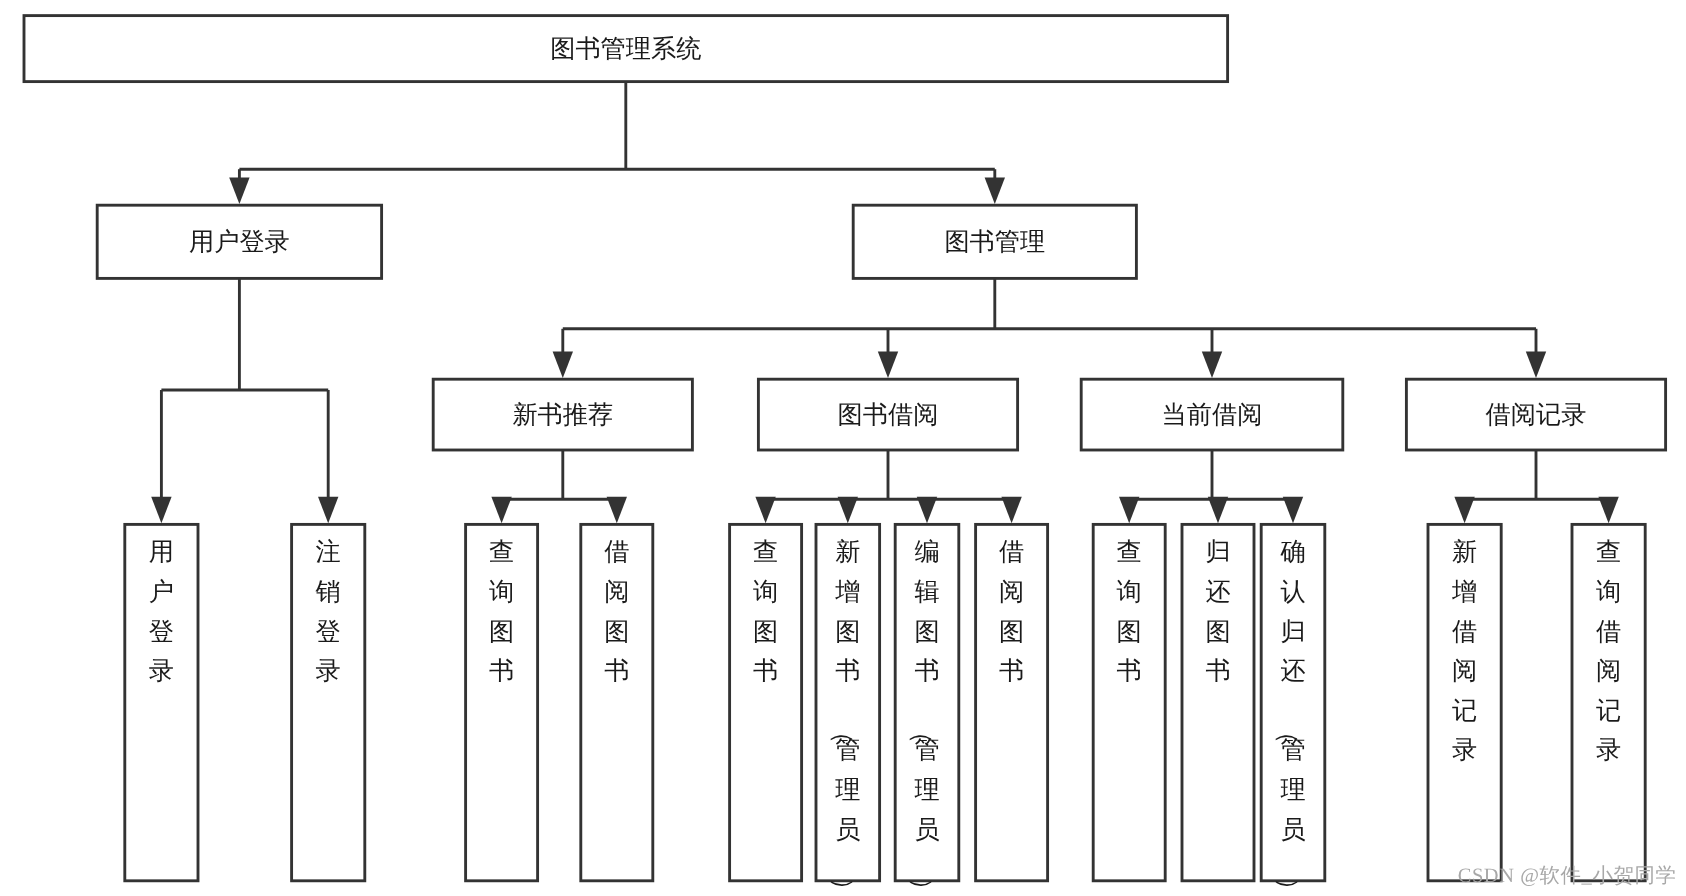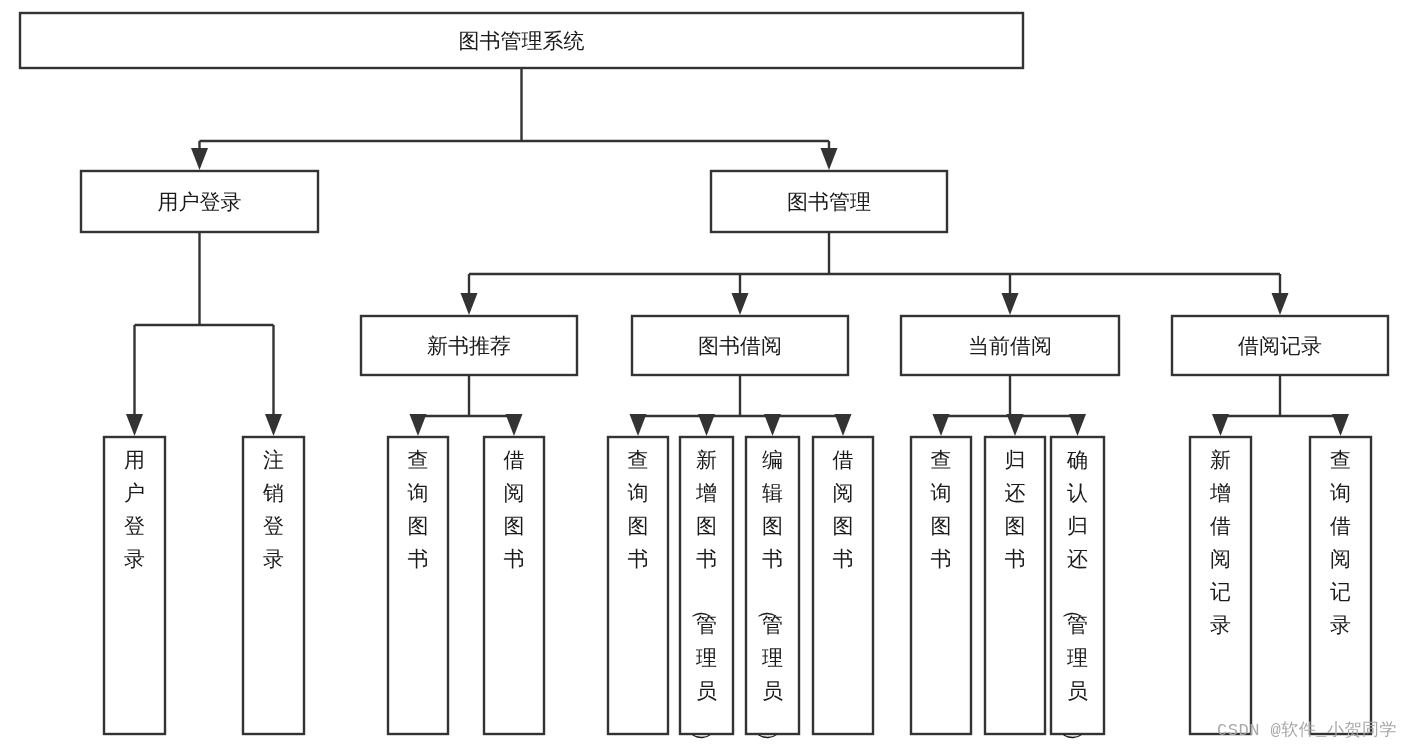--- a/index.html
+++ b/index.html
@@ -50,21 +50,21 @@
   .node-label-v {
     font-family: "DejaVu Sans", "Liberation Sans", sans-serif;
     font-size: 21px;
     fill: #1a1a1a;
     text-anchor: middle;
   }
   .watermark {
     position: absolute;
     right: 8px;
     bottom: 6px;
-    font-family: Liberation Mono, monospace;
+    font-family: Liberation Serif, serif;
     font-size: 17px;
     color: #a8a8a8;
     letter-spacing: 0.5px;
     white-space: nowrap;
     pointer-events: none;
   }
 </style>
 </head>
 <body>
 

